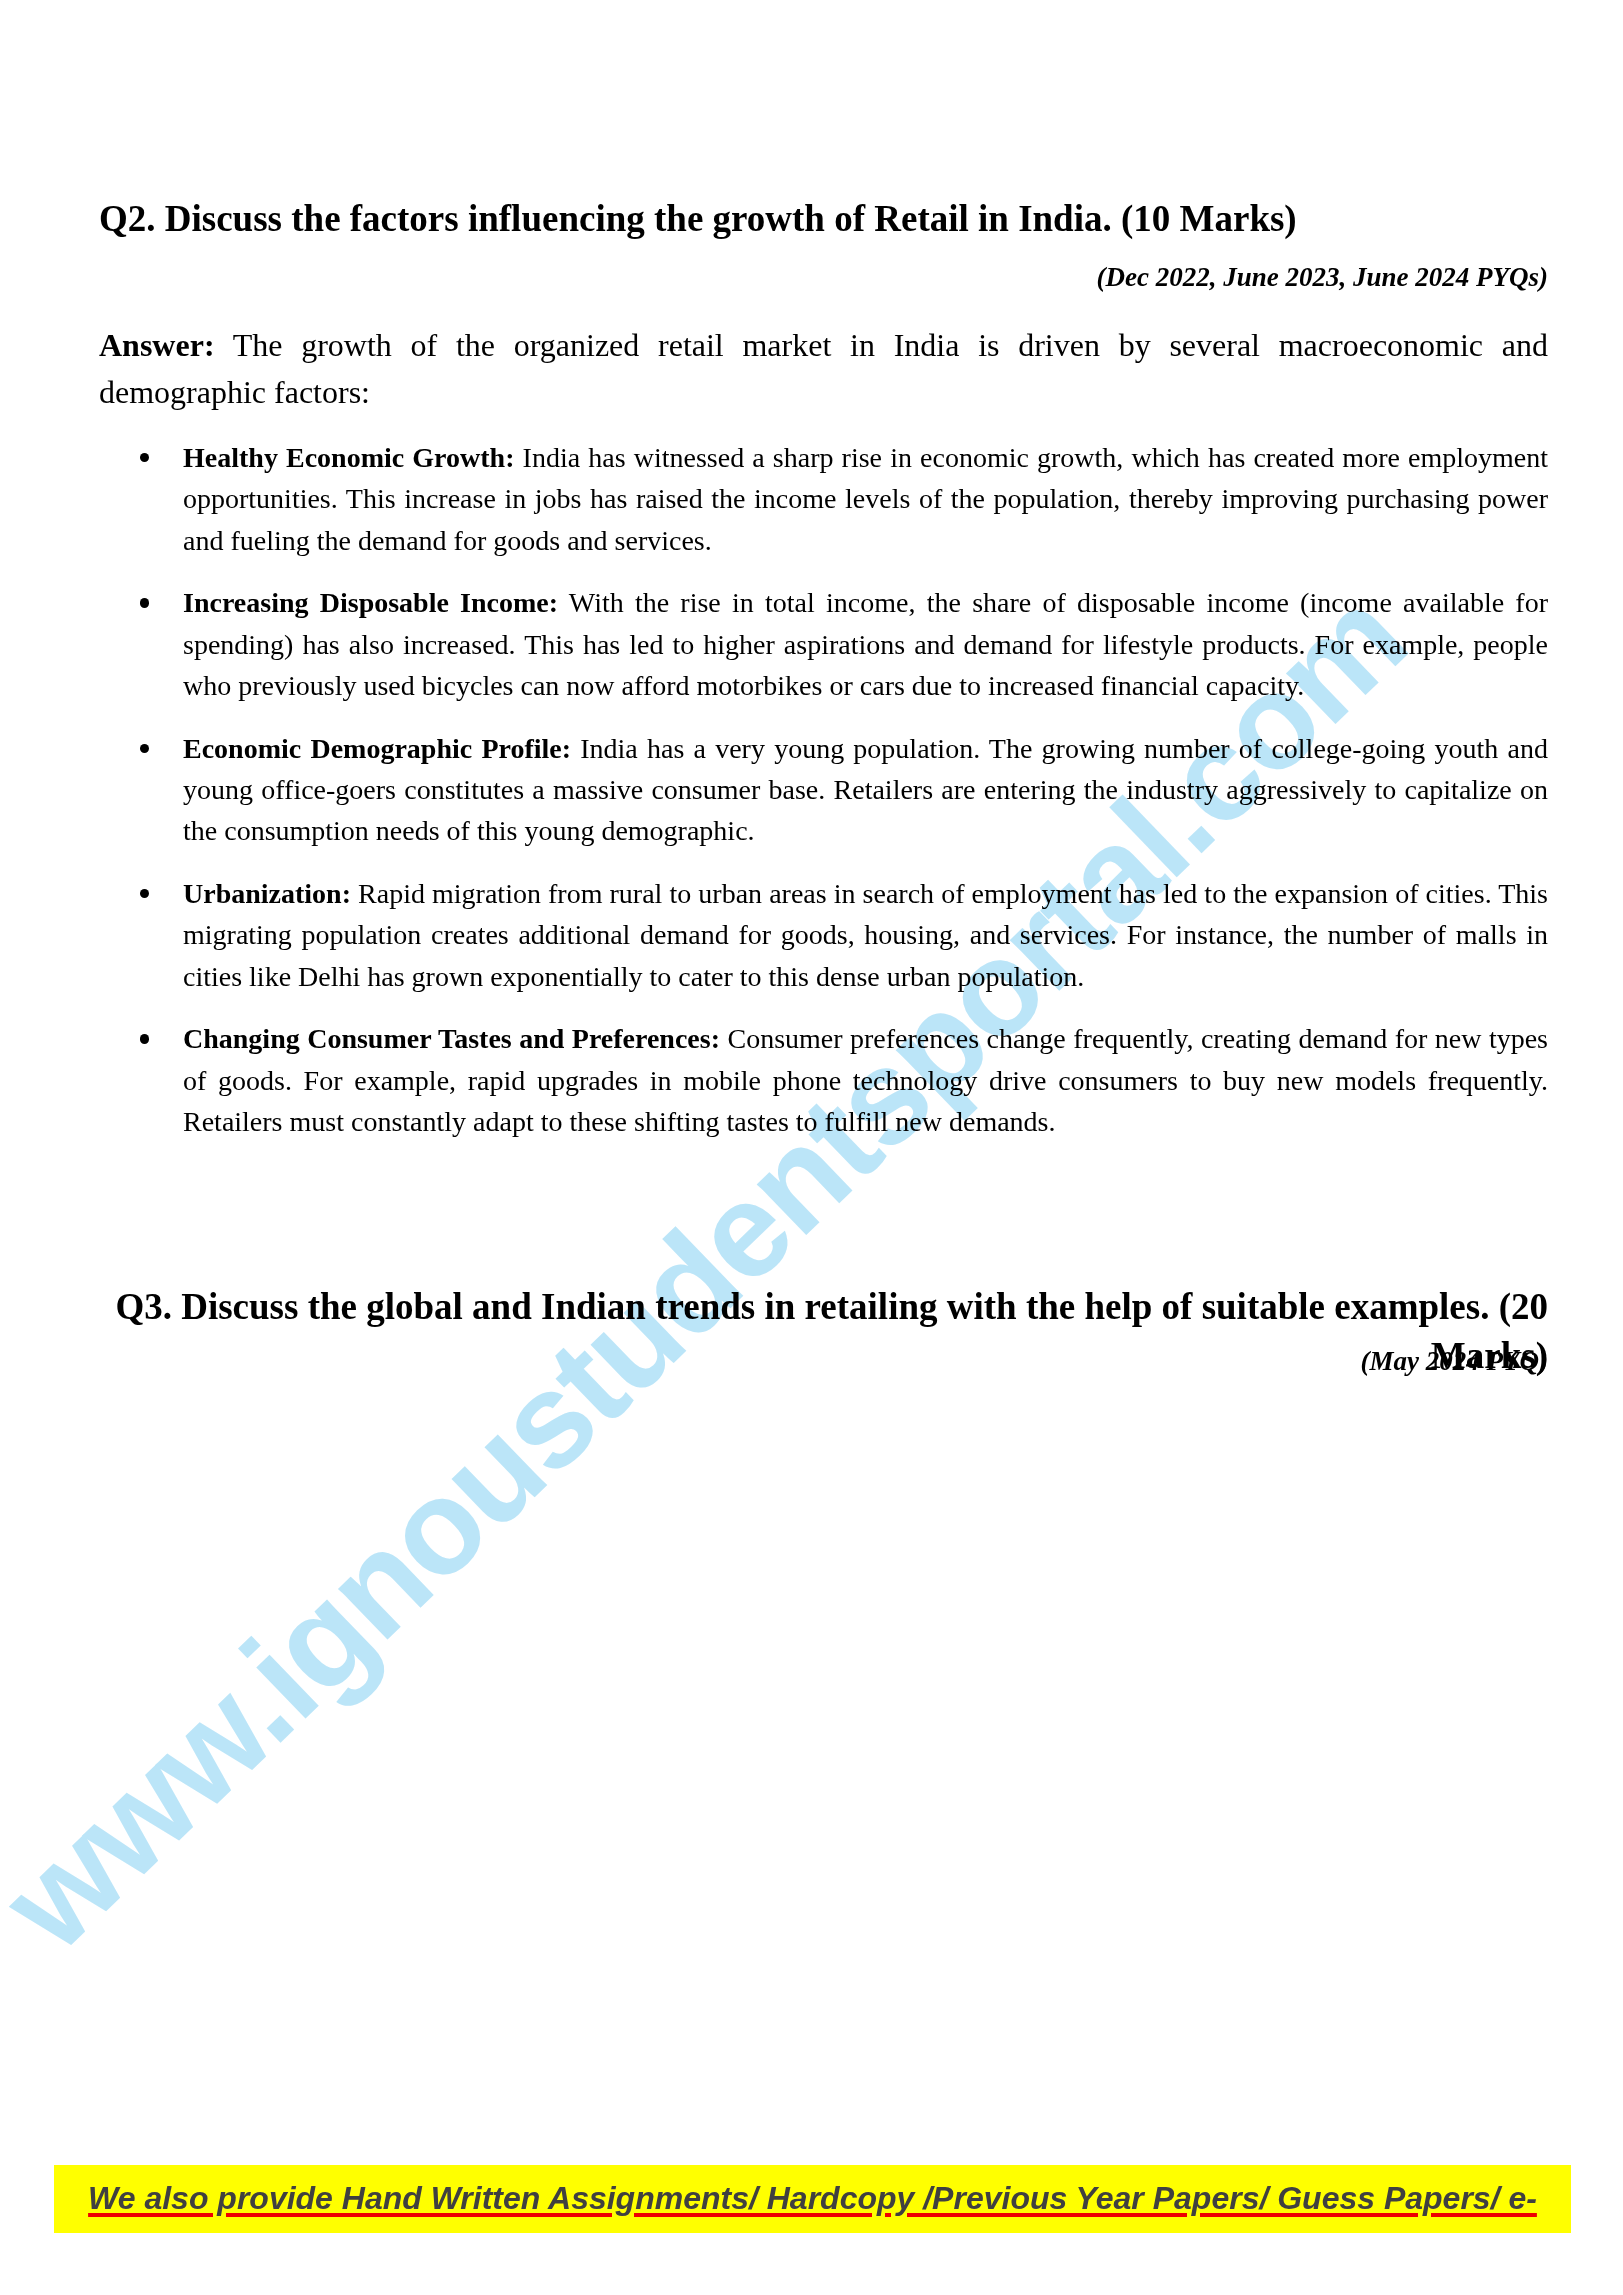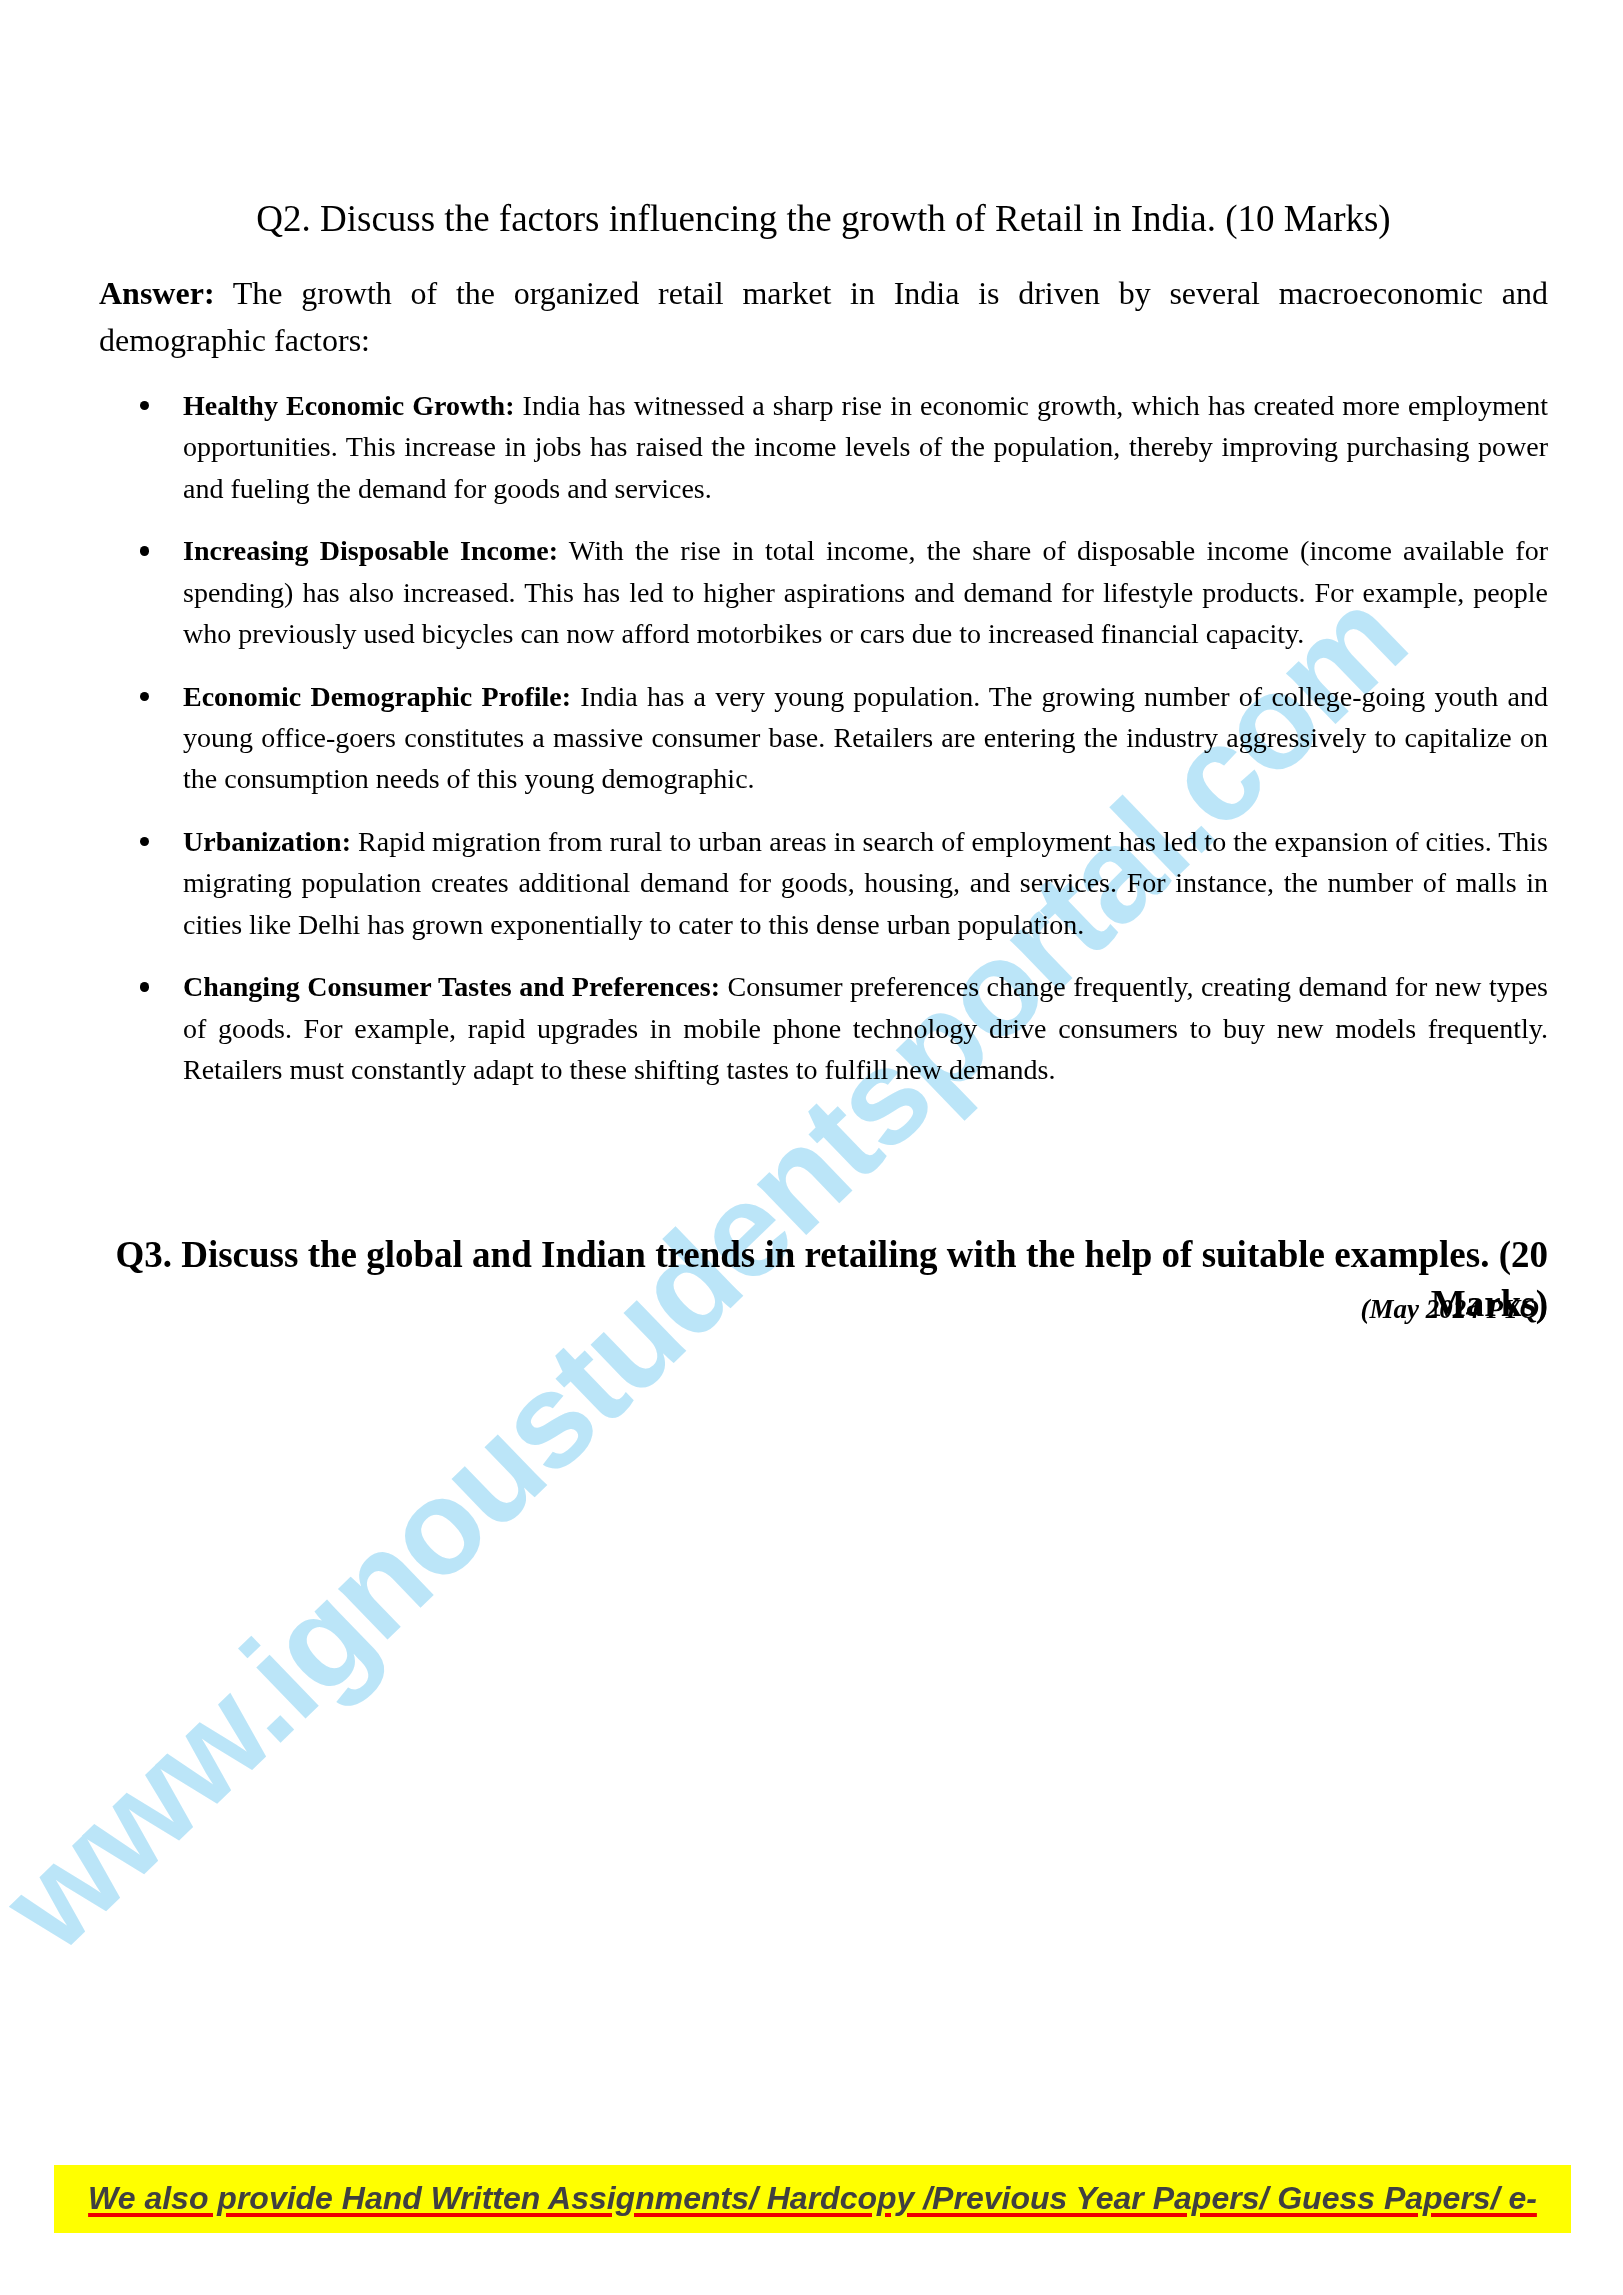--- a/index.html
+++ b/index.html
@@ -48,24 +48,24 @@
   }
   .content {
     position: absolute;
     left: 99px;
     top: 196px;
     width: 1449px;
   }
 
   h1.q-heading {
     font-size: 37px;
-    font-weight: normal;
+    font-weight: bold;
     line-height: 1.22;
     margin: 0;
-    text-align: center;
+    text-align: left;
   }
   .pyq-line {
     text-align: right;
     font-style: italic;
     font-weight: bold;
     font-size: 27px;
     margin-top: 19.6px;
     line-height: 1.2;
   }
   p.answer-para {
@@ -172,20 +172,21 @@
 
 <div id="watermark-layer">
   <div id="watermark-text">www.ignoustudentsportal.com</div>
 </div>
 
 <div id="page">
   <div class="content">
 
     <h1 class="q-heading">Q2. Discuss the factors influencing the growth of Retail in India. (10 Marks)</h1>
 
+    <div class="pyq-line">(Dec 2022, June 2023, June 2024 PYQs)</div>
 
     <p class="answer-para"><span class="lead-label">Answer:</span><span> The growth of the organized retail market in India is driven by several macroeconomic and demographic factors:</span></p>
 
     <ul class="factor-list">
 
       <li><span class="bullet-dot"></span><span class="factor-term">Healthy Economic Growth:</span><span> India has witnessed a sharp rise in economic growth, which has created more employment opportunities. This increase in jobs has raised the income levels of the population, thereby improving purchasing power and fueling the demand for goods and services.</span></li>
 
       <li><span class="bullet-dot"></span><span class="factor-term">Increasing Disposable Income:</span><span> With the rise in total income, the share of disposable income (income available for spending) has also increased. This has led to higher aspirations and demand for lifestyle products. For example, people who previously used bicycles can now afford motorbikes or cars due to increased financial capacity.</span></li>
 
       <li><span class="bullet-dot"></span><span class="factor-term">Economic Demographic Profile:</span><span> India has a very young population. The growing number of college-going youth and young office-goers constitutes a massive consumer base. Retailers are entering the industry aggressively to capitalize on the consumption needs of this young demographic.</span></li>

